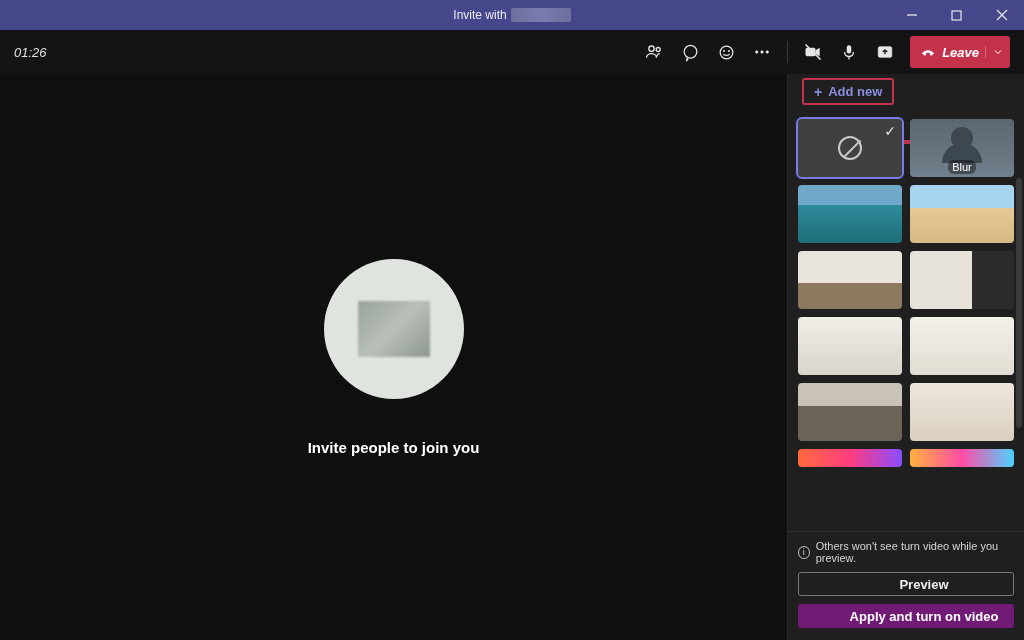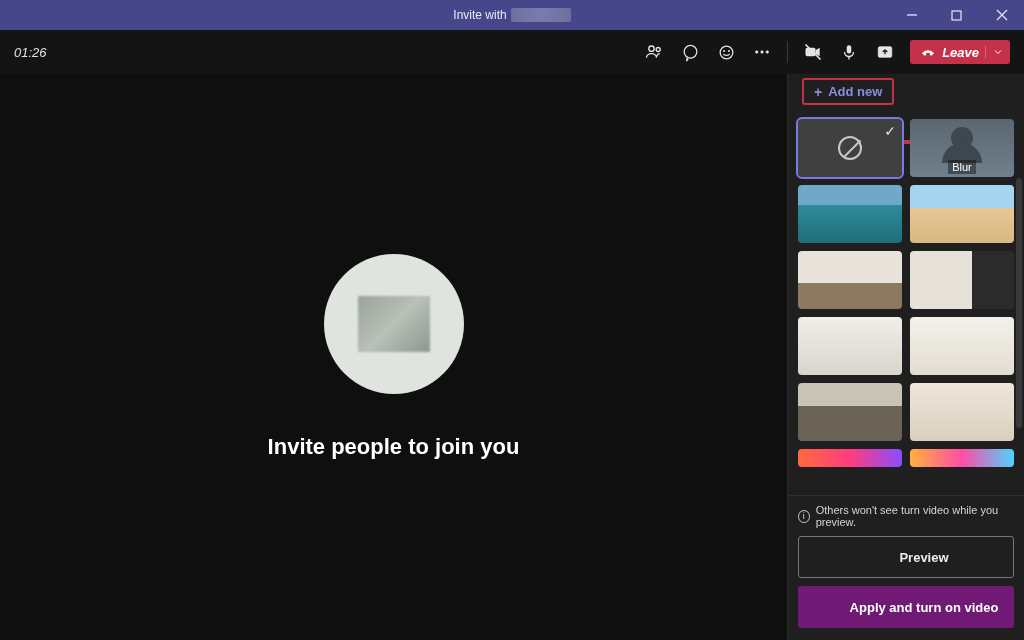--- a/index.html
+++ b/index.html
@@ -56,21 +56,21 @@
   .tool-icon {
     width: 34px; height: 34px;
     display: flex; align-items: center; justify-content: center;
     border-radius: 3px;
   }
   .tool-icon svg { stroke: #e5e5e5; fill: none; }
   .divider { width:1px; height:22px; background:#3a3a3a; margin:0 6px; }
   .leave-btn {
     display: flex; align-items: center;
     background: #c4314b;
-    height: 24px;
+    height: 32px;
     border-radius: 3px;
     padding: 0 6px 0 10px;
     margin-left: 6px;
     gap: 6px;
   }
   .leave-btn .lbl { font-size: 13px; font-weight: 600; }
   .leave-chevron {
     border-left: 1px solid rgba(255,255,255,0.25);
     padding-left: 6px;
     display:flex; align-items:center;
@@ -93,21 +93,21 @@
     background: #dfe5de;
     border-radius: 50%;
     display: flex; align-items: center; justify-content: center;
   }
   .avatar .inner {
     width: 72px; height: 56px;
     background: linear-gradient(135deg,#9aa39a,#b8c0b8,#8e978e);
     filter: blur(1px);
   }
   .invite-text {
-    font-size: 22px; font-weight: 700; color: #fff;
+    font-size: 15px; font-weight: 700; color: #fff;
   }
   
   .panel {
     width: 237px;
     background: #1f1f1f;
     border-left: 1px solid #2a2a2a;
     display: flex; flex-direction: column;
     position: relative;
   }
   .panel-header {
@@ -147,21 +147,21 @@
     overflow: hidden;
   }
   .bg-item.selected { outline: 2px solid #7a7ae6; }
   .bg-item.none { background:#404040; display:flex; align-items:center; justify-content:center; }
   .bg-item .check { position:absolute; top:4px; right:6px; color:#e5e5e5; font-size:14px; }
   .bg-item .none-icon { width:24px; height:24px; border:2px solid #c8c8c8; border-radius:50%; position:relative; }
   .bg-item .none-icon::after { content:""; position:absolute; width:2px; height:24px; background:#c8c8c8; transform:rotate(45deg); left:11px; top:-1px; }
   .bg-item.blur { display:flex; align-items:flex-end; justify-content:center; background:linear-gradient(#5b6670,#70808c); }
   .bg-item.blur .sil { position:absolute; top:8px; width:22px; height:22px; background:#3d474f; border-radius:50%; }
   .bg-item.blur .sh { position:absolute; bottom:14px; width:40px; height:20px; background:#3d474f; border-radius:20px 20px 0 0; }
-  .bg-item.blur .lbl { font-size:11px; background:rgba(0,0,0,0.4); padding:1px 4px; border-radius:0; margin-bottom:3px; z-index:2; }
+  .bg-item.blur .lbl { font-size:11px; background:rgba(0,0,0,0.4); padding:1px 4px; border-radius:6px; margin-bottom:3px; z-index:2; }
   
   .bg-a { background: linear-gradient(180deg,#6fa8c9 35%,#2e8b9a 35%,#1f6d7a); }
   .bg-b { background: linear-gradient(180deg,#a6d4ef 40%,#e6c896 40%,#d8b884); }
   .bg-c { background: linear-gradient(180deg,#e8e4dc 55%,#8b7a60 55%); }
   .bg-d { background: linear-gradient(90deg,#e6e2da 60%,#2b2b2b 60%); }
   .bg-e { background: linear-gradient(180deg,#f1eee8,#d9d5cc); }
   .bg-f { background: linear-gradient(180deg,#f4f1ea,#e2ddd2); }
   .bg-g { background: linear-gradient(180deg,#c9c2b6 40%,#6b6356 40%); }
   .bg-h { background: linear-gradient(180deg,#eee7da,#d8cfbf); }
   .bg-i { background: linear-gradient(90deg,#ff6a3d,#ff3d7f,#8a4dff); height:18px; align-self:end; }
@@ -173,21 +173,21 @@
   }
   .panel-footer {
     border-top: 1px solid #2f2f2f;
     padding: 8px 10px 12px 10px;
     display: flex; flex-direction: column; gap: 8px;
     margin-top: auto;
   }
   .info-row { display:flex; align-items:center; gap:6px; font-size:11px; color:#d5d5d5; }
   .info-row .i-icon { width:13px; height:13px; border:1px solid #bcbcbc; border-radius:50%; display:flex; align-items:center; justify-content:center; font-size:9px; }
   .footer-btn {
-    height: 42px; border-radius: 3px;
+    height: 24px; border-radius: 3px;
     display: flex; align-items: center; justify-content: center;
     font-size: 13px; font-weight: 600; padding-left: 36px;
   }
   .preview-btn { border:1px solid #777; color:#eee; }
   .apply-btn { background:#701a75; color:#fff; }
 </style>
 </head>
 <body>
 
 <div class="titlebar">

